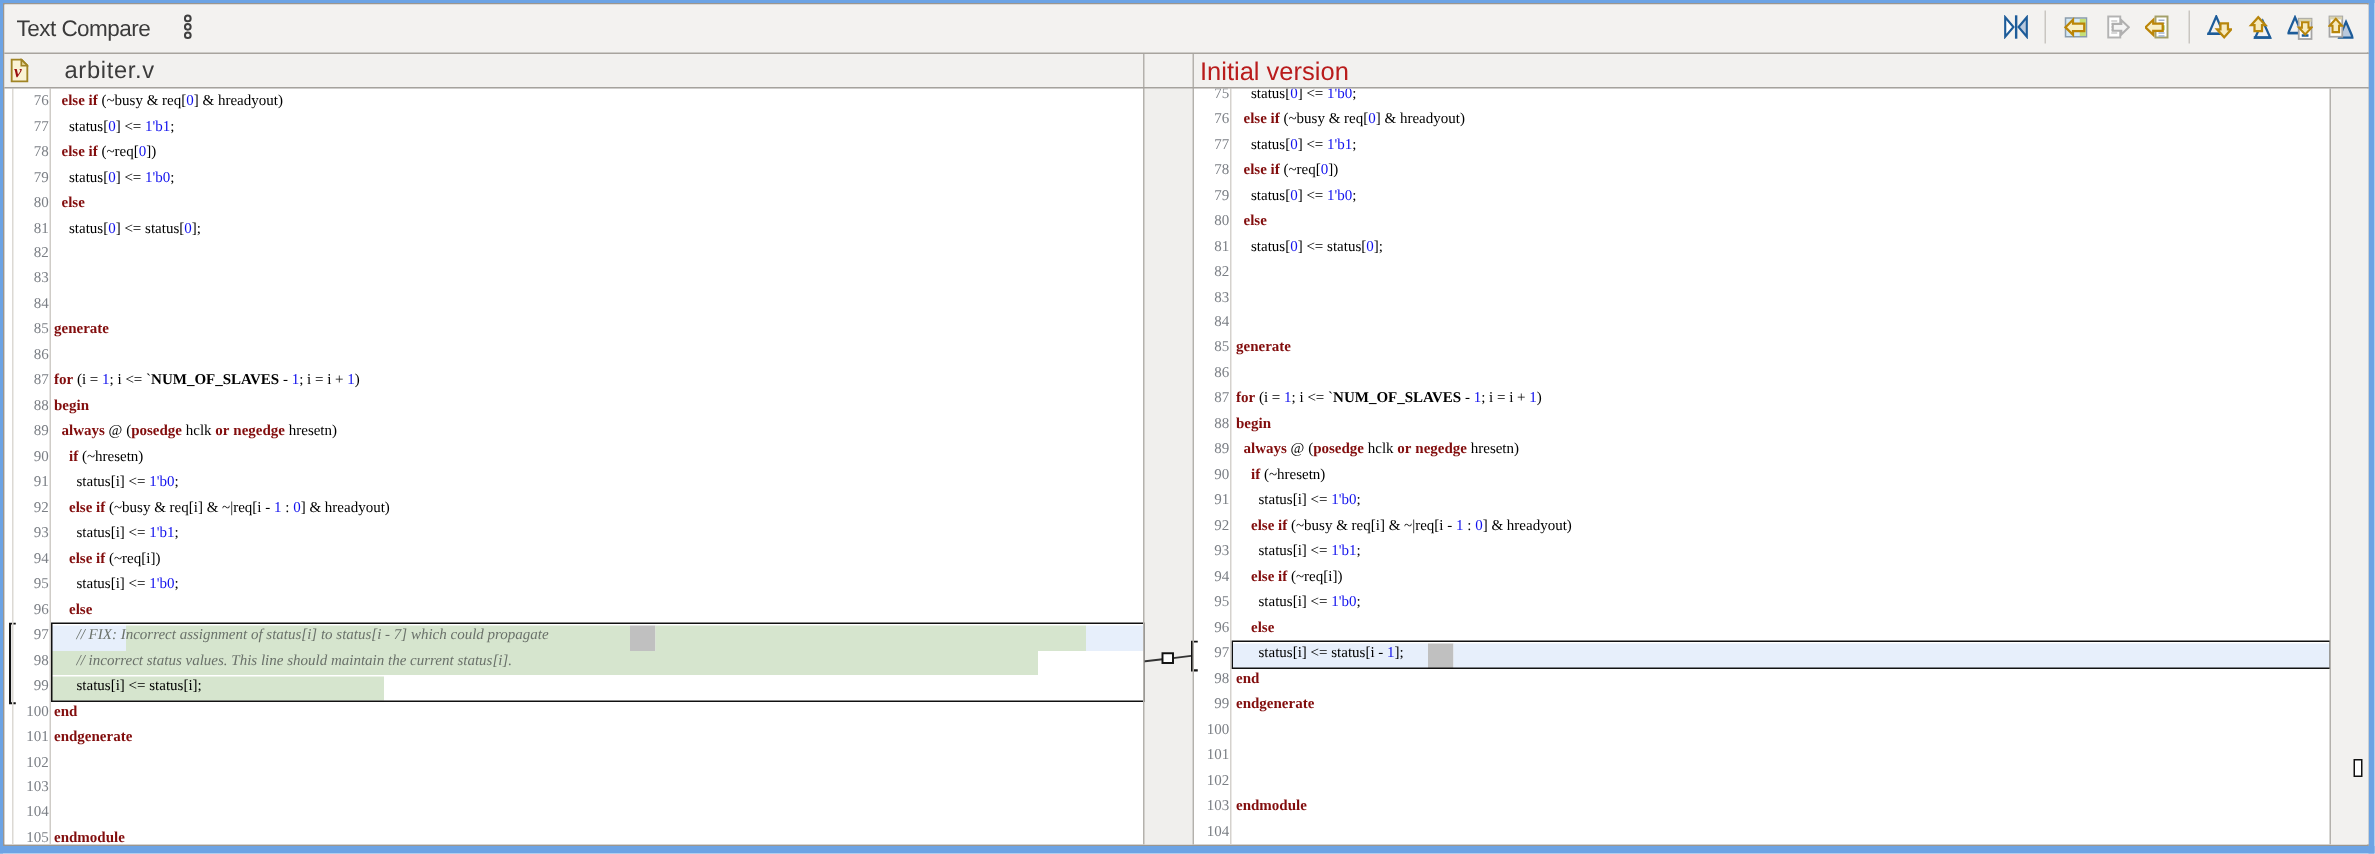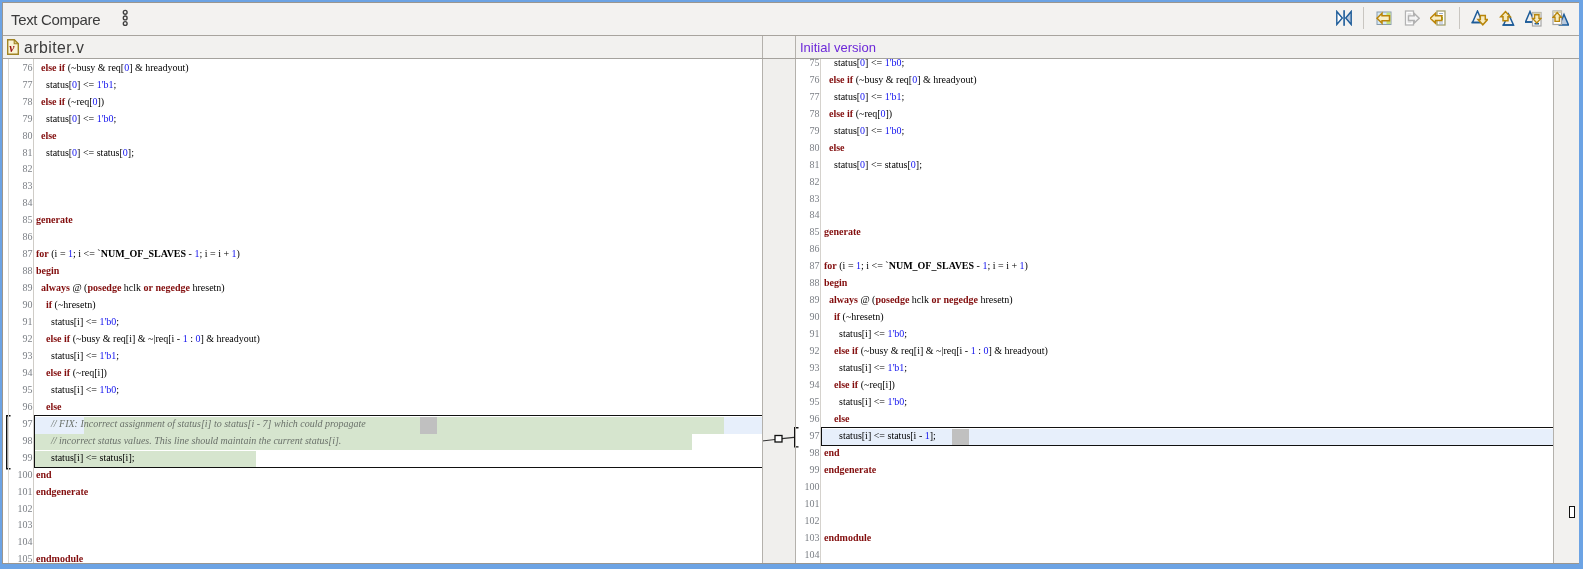--- a/index.html
+++ b/index.html
@@ -89,22 +89,22 @@
 
 <div class="abs" style="left:3px;top:35px;width:1576px;height:1px;background:#a8a49e"></div>
 
 <div class="abs" style="left:3px;top:36px;width:1576px;height:22.2px;background:#f2f1ef"></div>
 <div class="abs" style="left:3px;top:58.2px;width:1576px;height:1px;background:#a5a29d;z-index:4"></div>
 <svg class="abs" style="left:7px;top:38.5px" width="12" height="16" viewBox="0 0 12 16">
  <path d="M0.7 0.7 H7.2 L11.3 4.8 V15.3 H0.7 Z" fill="#faf3d5" stroke="#a08424" stroke-width="1.4"></path>
  <path d="M7.2 0.7 L7.2 4.8 L11.3 4.8 Z" fill="#e3d291" stroke="#a08424" stroke-width="1.1"></path>
  <text x="2.3" y="12.6" font-family="Liberation Serif,serif" font-style="italic" font-weight="bold" font-size="11.5px" fill="#991111">v</text>
 </svg>
-<div class="abs" style="left:24px;top:36px;height:23px;line-height:23px;font-size:15.8px;letter-spacing:0.45px;color:#3b3b3b;">arbiter.v</div>
-<div class="abs" style="left:800px;top:36px;height:23px;line-height:23px;font-size:13px;letter-spacing:0px;color:#6d28d9;">Initial version</div>
+<div class="abs" style="left:43px;top:36px;height:23px;line-height:23px;font-size:15.8px;letter-spacing:0.45px;color:#3b3b3b;">arbiter.v</div>
+<div class="abs" style="left:800px;top:36px;height:23px;line-height:23px;font-size:17px;letter-spacing:0px;color:#b91c1c;">Initial version</div>
 
 <div class="abs" style="left:3px;top:59.2px;width:1576px;height:503.8px;overflow:hidden">
  <div class="abs" style="left:-3px;top:-59.2px;width:1583px;height:569px;">
   <div class="abs" style="left:3px;top:58px;width:1576px;height:505px;background:#ffffff"></div>
   <div class="abs" style="left:762px;top:58px;width:33px;height:505px;background:#f0efed"></div>
   <div class="abs" style="left:1554px;top:58px;width:25px;height:505px;background:#f2f1ef"></div>
 
   <div style="position:absolute;left:34px;top:416.60px;width:50px;height:16.95px;background:#e7effb"></div>
 <div style="position:absolute;left:84px;top:416.60px;width:336px;height:16.95px;background:#d6e5ce"></div>
 <div style="position:absolute;left:420px;top:416.60px;width:17px;height:16.95px;background:#c0c0c0"></div>

